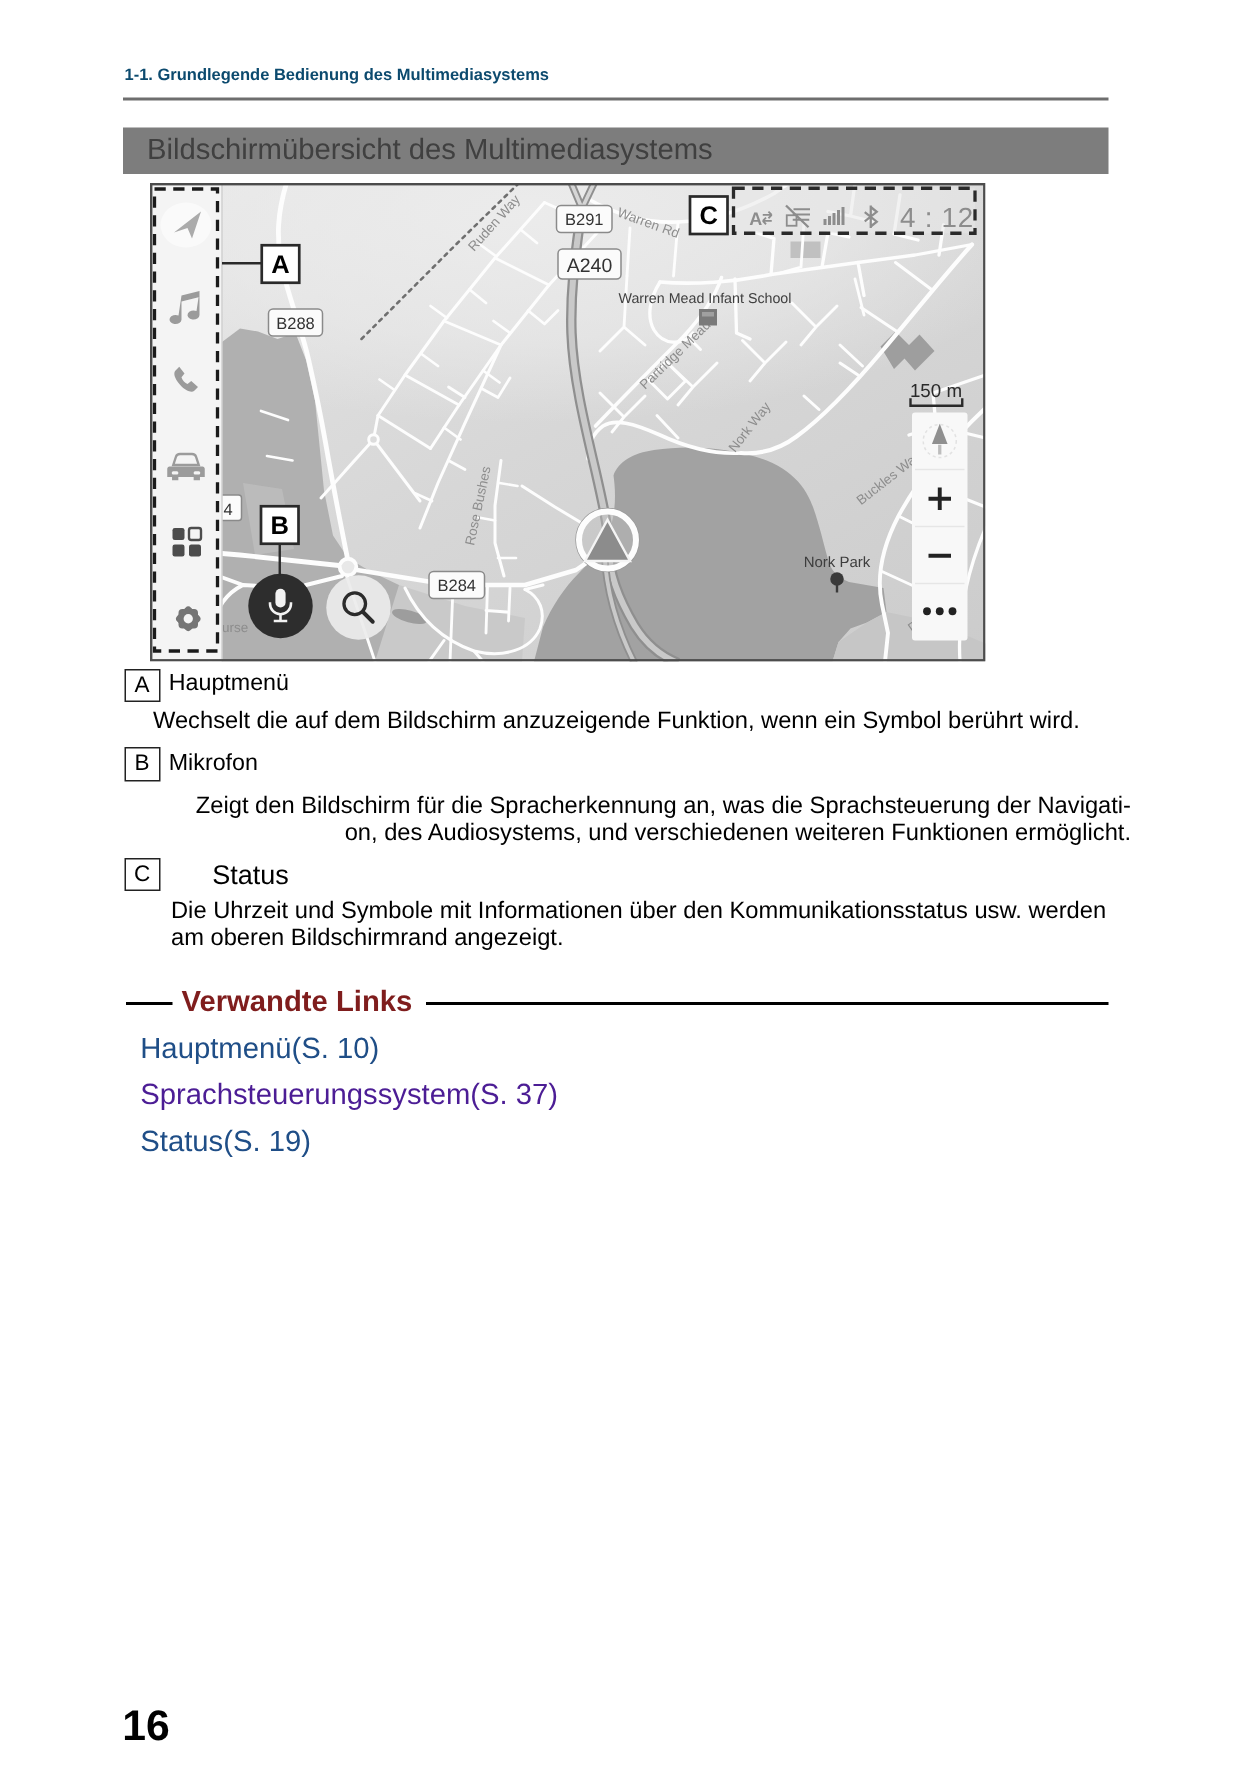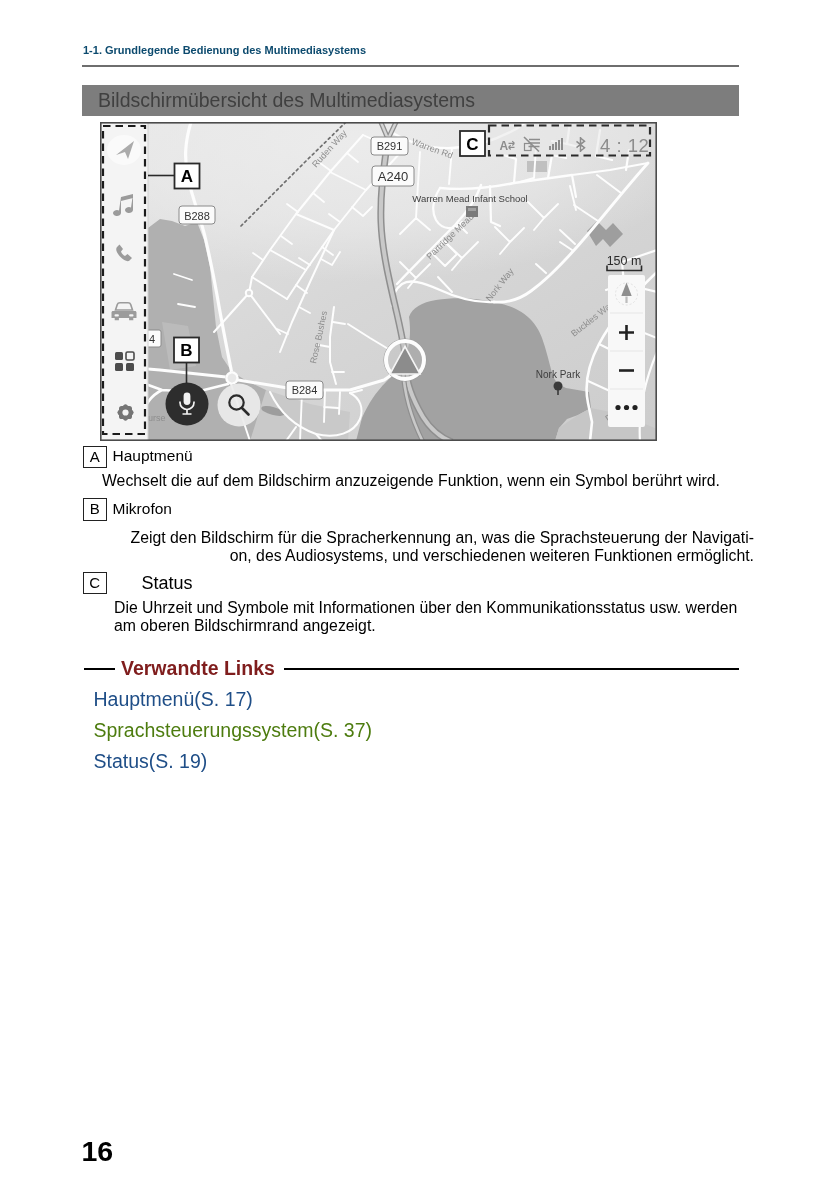--- a/index.html
+++ b/index.html
@@ -303,19 +303,19 @@
 <div class="abs" style="left:112.5px;top:572.5px;font-size:18px;color:#000;line-height:20px;margin-left:29px;">Status</div>
 
 <div class="abs" style="left:114px;top:599px;font-size:15.8px;color:#000;line-height:18.4px;width:640px;">Die Uhrzeit und Symbole mit Informationen über den Kommunikationsstatus usw. werden<br>am oberen Bildschirmrand angezeigt.</div>
 
 <div class="abs" style="left:121px;top:657.5px;font-size:19.5px;font-weight:bold;color:#7f1d1d;line-height:20px;">Verwandte Links</div>
 
 <div class="abs" style="left:84px;top:667.5px;width:31px;height:2.2px;background:#000;"></div>
 
 <div class="abs" style="left:284px;top:667.5px;width:455px;height:2.2px;background:#000;"></div>
 
-<div class="abs" style="left:93.5px;top:689px;font-size:19.5px;color:#1f4e87;line-height:21px;">Hauptmenü(S. 17)</div>
-
-<div class="abs" style="left:93.5px;top:719.5px;font-size:19.5px;color:#4d7c0f;line-height:21px;">Sprachsteuerungssystem(S. 37)</div>
+<div class="abs" style="left:93.5px;top:689px;font-size:19.5px;color:#1f4e87;line-height:21px;">Hauptmenü(S. 10)</div>
+
+<div class="abs" style="left:93.5px;top:719.5px;font-size:19.5px;color:#4c1d95;line-height:21px;">Sprachsteuerungssystem(S. 37)</div>
 
 <div class="abs" style="left:93.5px;top:750.5px;font-size:19.5px;color:#1f4e87;line-height:21px;text-align:right;">Status(S. 19)</div>
 
 <div class="abs" style="left:81.5px;top:1137px;font-size:28.5px;font-weight:bold;color:#000;line-height:28px;">16</div>
 
 </body></html>

